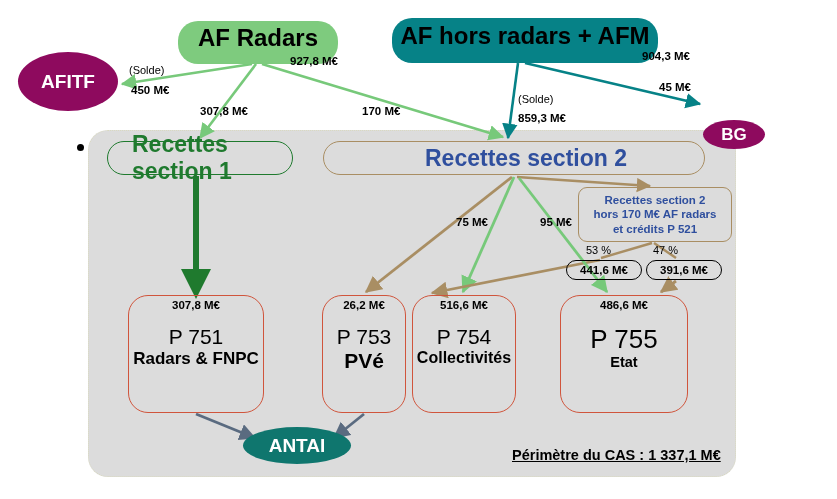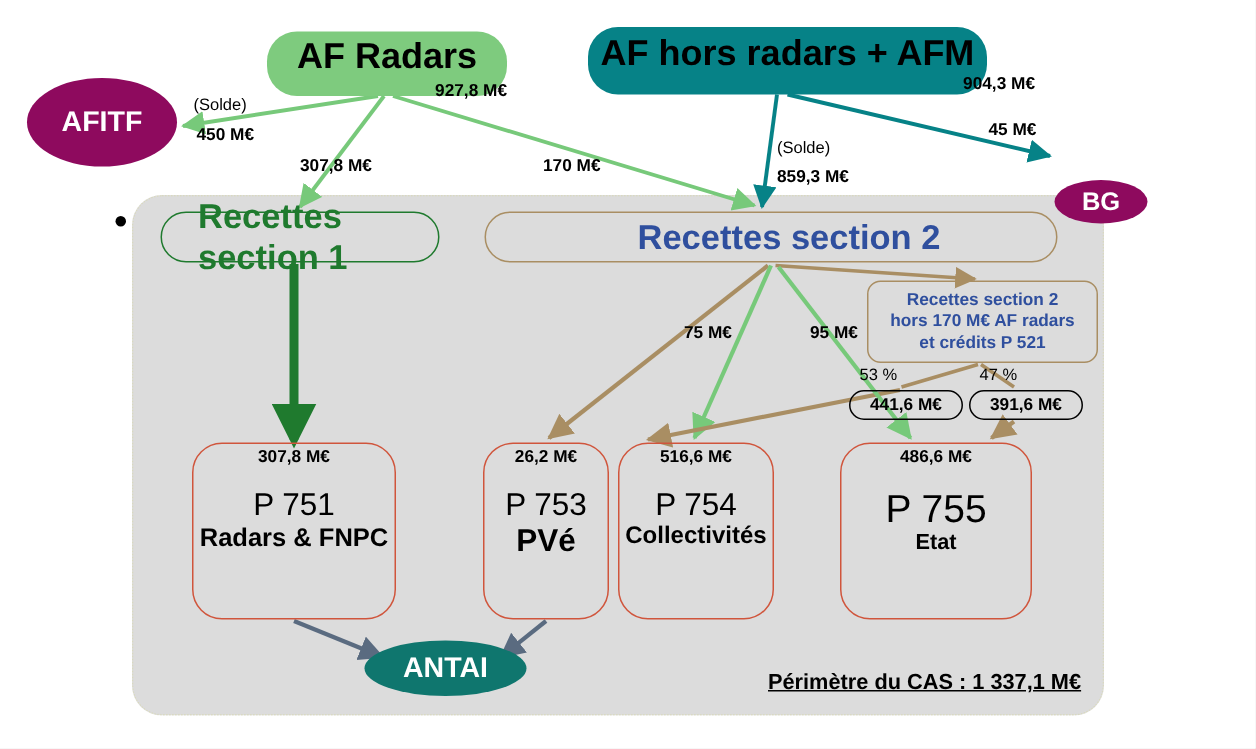--- a/index.html
+++ b/index.html
@@ -42,21 +42,21 @@
   #callout{left:578px;top:187px;width:154px;height:55px;border:1.5px solid #a98e63;
            border-radius:9px;display:flex;align-items:center;justify-content:center;
            text-align:center;font-size:11.5px;font-weight:bold;color:#2f4f9e;line-height:1.25;}
 
   
   .splitbox{height:20px;border:1.5px solid #000;display:flex;align-items:center;
             justify-content:center;font-size:11.5px;font-weight:bold;color:#000;}
   #split-a{left:566px;top:260px;width:76px;}
   #split-b{left:646px;top:260px;width:76px;}
   .pctlabel{position:absolute;font-size:11px;color:#000;z-index:3;white-space:nowrap;}
-  #pct-a{left:573px;top:244px;}
+  #pct-a{left:586px;top:244px;}
   #pct-b{left:653px;top:244px;}
 
   
   .progbox{border:1.2px solid #d0553c;background:transparent;
            display:flex;flex-direction:column;align-items:center;}
   .progval{font-size:11.5px;font-weight:bold;color:#000;margin-top:3px;}
   .progtitle{font-size:20px;color:#000;margin-top:14px;line-height:1.12;text-align:center;}
   .progsub{font-size:15px;font-weight:bold;color:#000;text-align:center;line-height:1.12;}
   #p751{left:128px;top:295px;width:136px;height:118px;}
   #p753{left:322px;top:295px;width:84px;height:118px;}

